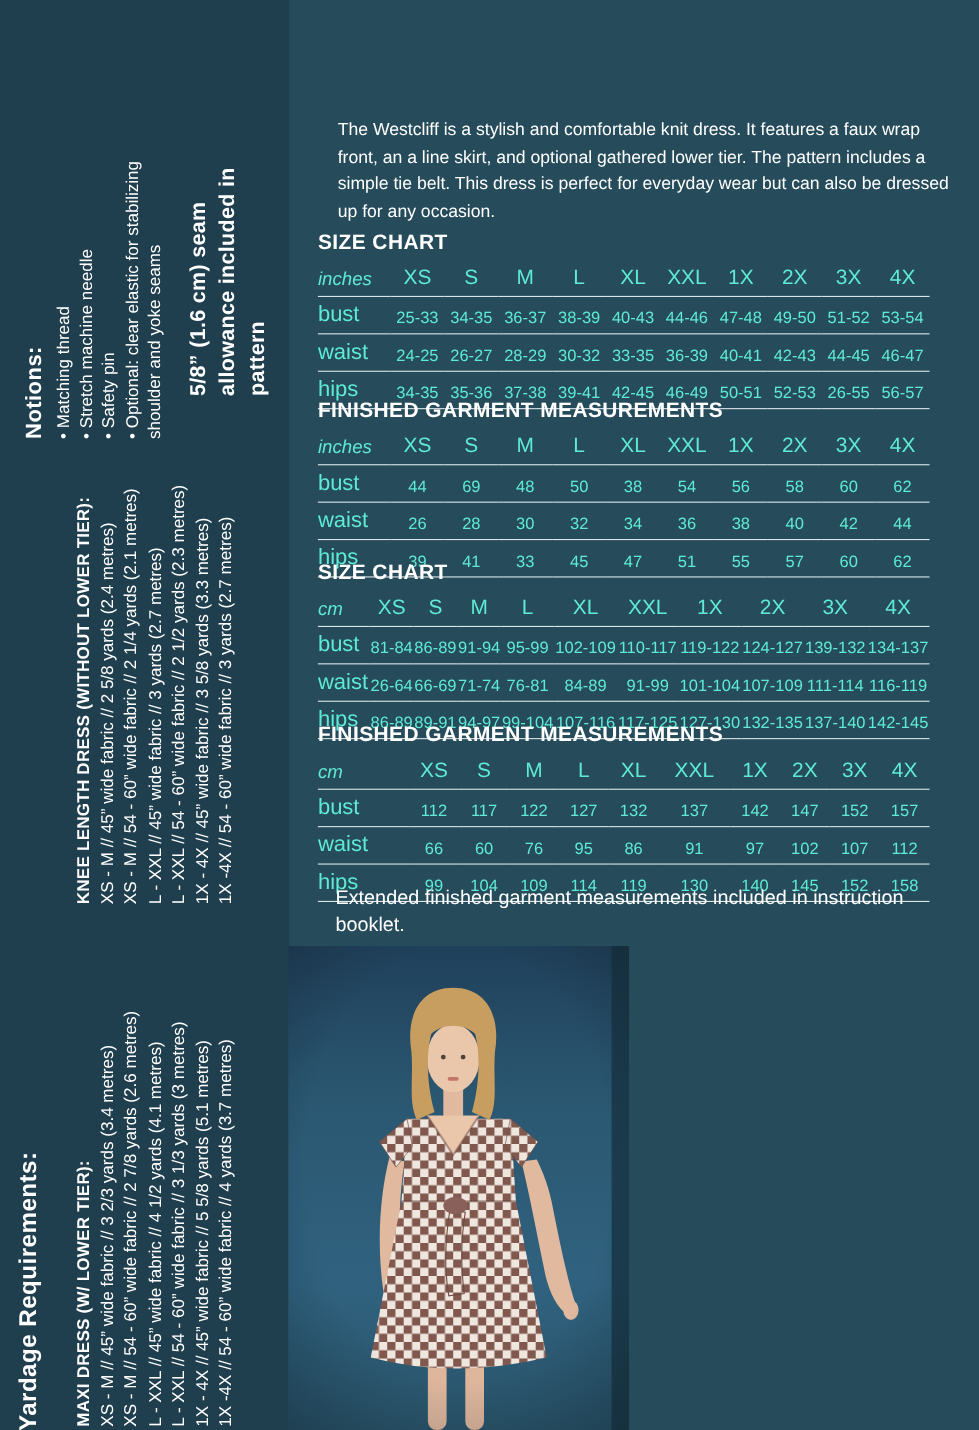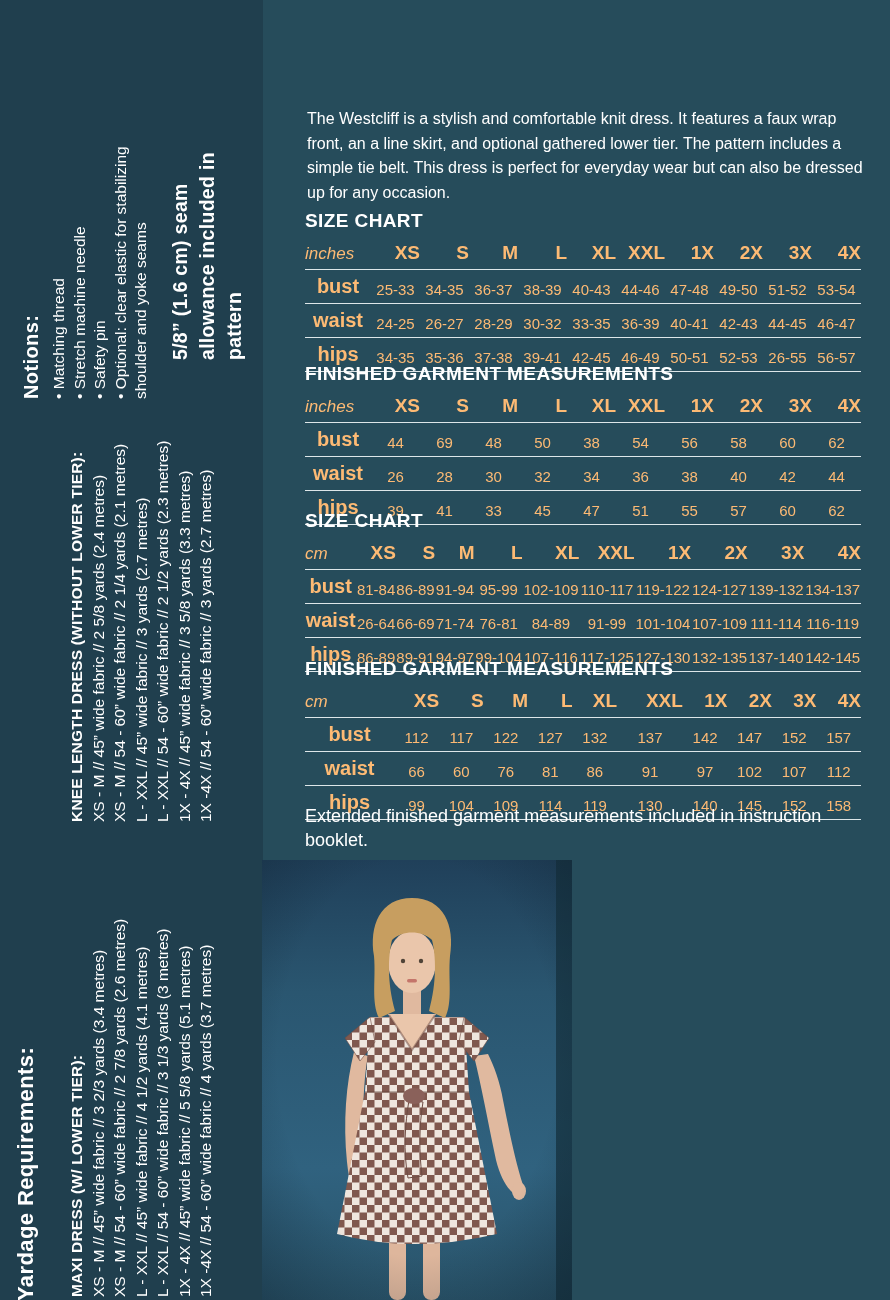--- a/index.html
+++ b/index.html
@@ -19,33 +19,33 @@
   .seam{left:167px;top:360px;width:242px;height:86px;font-size:19.5px;line-height:27px;font-weight:bold;letter-spacing:.3px;}
   .yardage-block{font-size:15.5px;line-height:21.5px;}
   .yardage-block .blk-title{font-weight:bold;white-space:nowrap;letter-spacing:.2px;}
   .yardage-block .line{white-space:nowrap;}
   .knee{left:66px;top:822px;width:452px;height:154px;}
   .maxi{left:66px;top:1297px;width:452px;height:154px;}
   .yardage-title{left:13px;top:1301px;width:330px;height:36px;font-size:22px;font-weight:bold;letter-spacing:.4px;}
 
   
   .desc{position:absolute;left:295px;top:95px;width:556px;margin:12px;font-size:16px;line-height:24.5px;}
-  .tbl-sec{position:absolute;left:305px;width:556px;}
+  .tbl-sec{position:absolute;left:289px;width:556px;}
   .s1{top:210px}.s2{top:363px}.s3{top:510px}.s4{top:658px}
   .sec-title{margin:0 0 2px 0;font-size:19px;font-weight:bold;letter-spacing:.4px;}
-  table{width:100%;border-collapse:collapse;color:#fdba74;}
+  table{width:100%;border-collapse:collapse;color:#5eead4;}
   table.fixed{table-layout:fixed;}
   table tr{border-bottom:1.6px solid #dde6e9;}
   th,td{vertical-align:bottom;padding:0 0 5px 0;}
   thead th{height:30px;}
   tbody th,tbody td{height:28px;}
   th.unit{font-style:italic;font-size:17px;font-weight:normal;text-align:left;}
   table.fixed th.unit{width:66px;}
-  th.size{font-size:19px;font-weight:bold;text-align:right;}
-  tbody th.rowlabel{font-size:20px;font-weight:bold;text-align:center;}
+  th.size{font-size:19px;font-weight:normal;text-align:center;}
+  tbody th.rowlabel{font-size:20px;font-weight:normal;text-align:left;}
   tbody td{font-size:15px;text-align:center;}
   .footnote{position:absolute;left:305px;top:804px;width:556px;margin:0;font-size:18px;line-height:24px;}
 
   .photo{position:absolute;left:262px;top:860px;width:310px;height:440px;}
 </style>
 </head>
 <body>
 
 <div class="page">
   <div class="main-area"></div>
@@ -306,21 +306,21 @@
             <td>142</td>
             <td>147</td>
             <td>152</td>
             <td>157</td>
           </tr>
           <tr>
             <th class="rowlabel">waist</th>
             <td>66</td>
             <td>60</td>
             <td>76</td>
-            <td>81</td>
+            <td>95</td>
             <td>86</td>
             <td>91</td>
             <td>97</td>
             <td>102</td>
             <td>107</td>
             <td>112</td>
           </tr>
           <tr>
             <th class="rowlabel">hips</th>
             <td>99</td>

